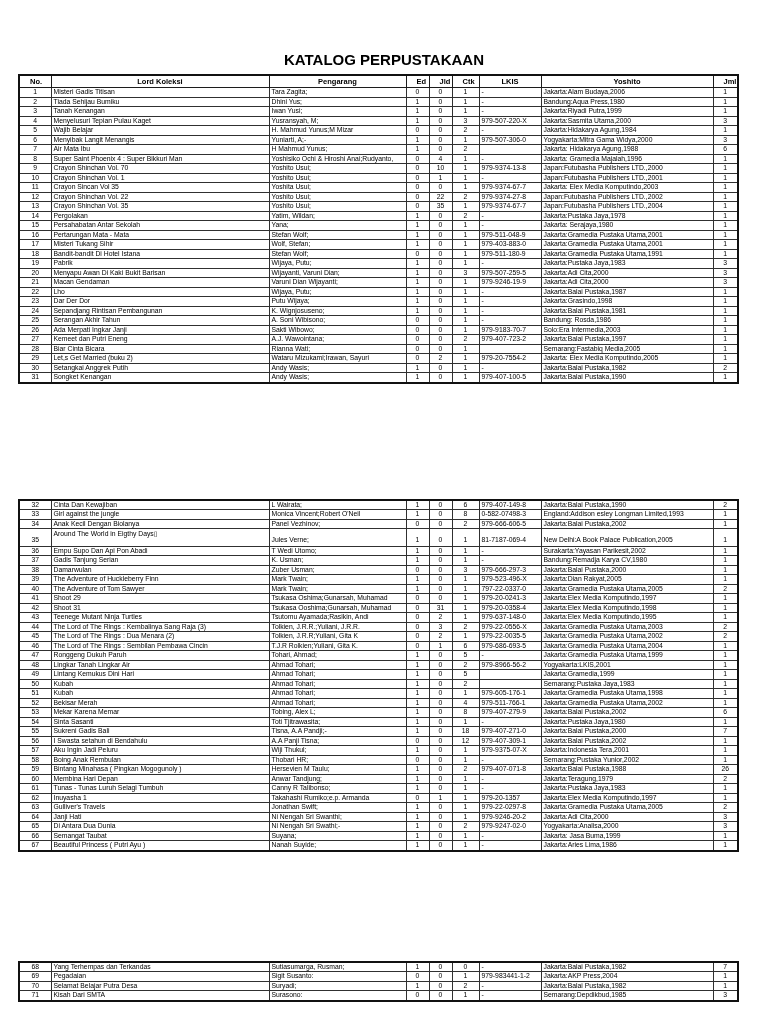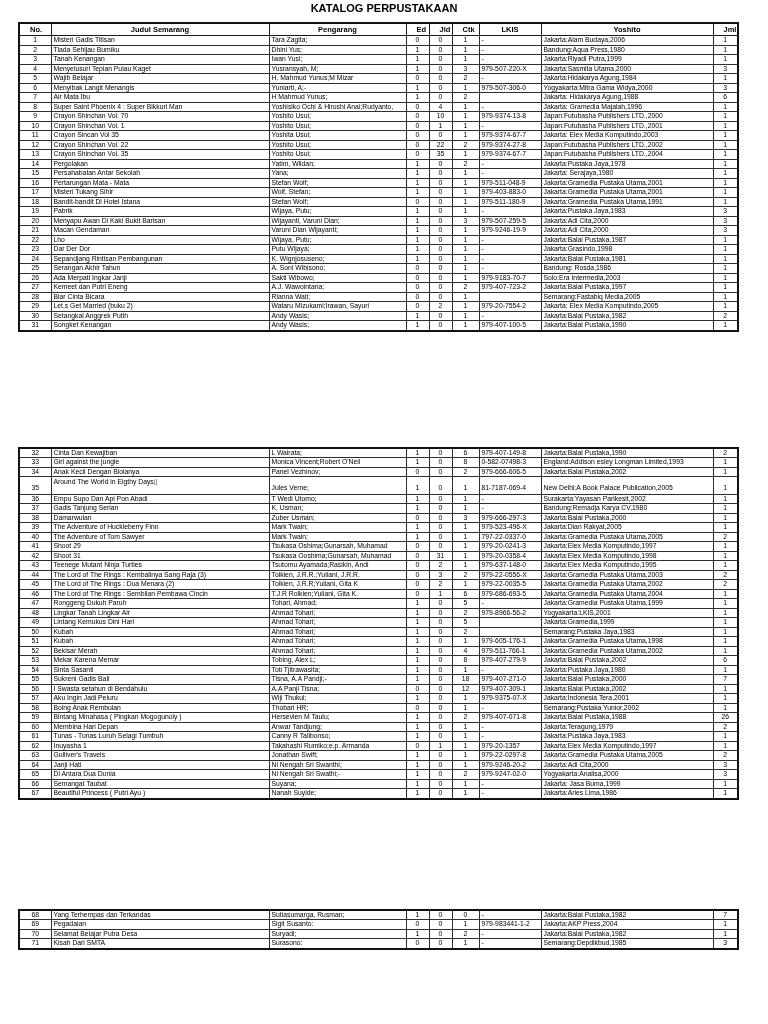--- a/index.html
+++ b/index.html
@@ -1,20 +1,20 @@
 <!DOCTYPE html>
 <html><head>
 <meta charset="utf-8">
 <style>
   html,body{margin:0;padding:0;}
   body{
     width:768px;height:1024px;background:#ffffff;color:#000;
     font-family:"Liberation Sans", sans-serif;overflow:hidden;
   }
-  .doc-header{text-align:center;font-weight:bold;font-size:11px;line-height:16px;}
+  .doc-header{padding-top:52px;text-align:center;font-weight:bold;font-size:15px;line-height:16px;}
   table.catalog{
     border-collapse:collapse;table-layout:fixed;
     margin-left:18px;width:719px;border:2px solid #111;
   }
   table.t1{margin-top:6px;}
   table.t2{margin-top:115px;}
   table.t3{margin-top:109px;}
   col.w0{width:32px}col.w1{width:218px}col.w2{width:137px}
   col.w3{width:23px}col.w4{width:23px}col.w5{width:27px}
   col.w6{width:62px}col.w7{width:172px}col.w8{width:25px}
@@ -50,21 +50,21 @@
         <col class="w3">
         <col class="w4">
       <col class="w5">
         <col class="w6">
         <col class="w7">
         <col class="w8">
     </colgroup>
     <thead>
       <tr id="head-row">
           <th>No.</th>
-          <th>Judul Semarang</th>
+          <th>Lord Koleksi</th>
           <th>Pengarang</th>
           <th>Ed</th>
           <th>Jld</th>
           <th>Ctk</th>
           <th>LKIS</th>
           <th>Yoshito</th>
           <th>Jml</th>
         </tr>
     </thead>
     <tbody id="tbody-0">

